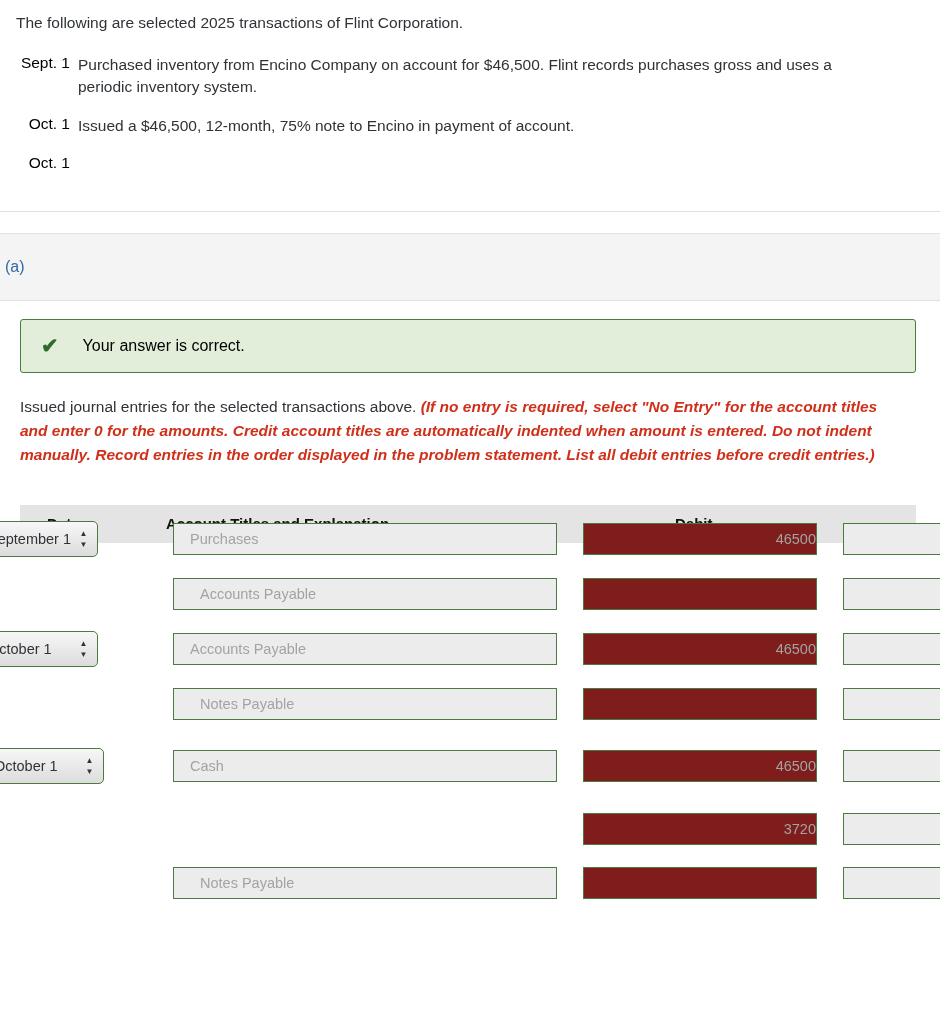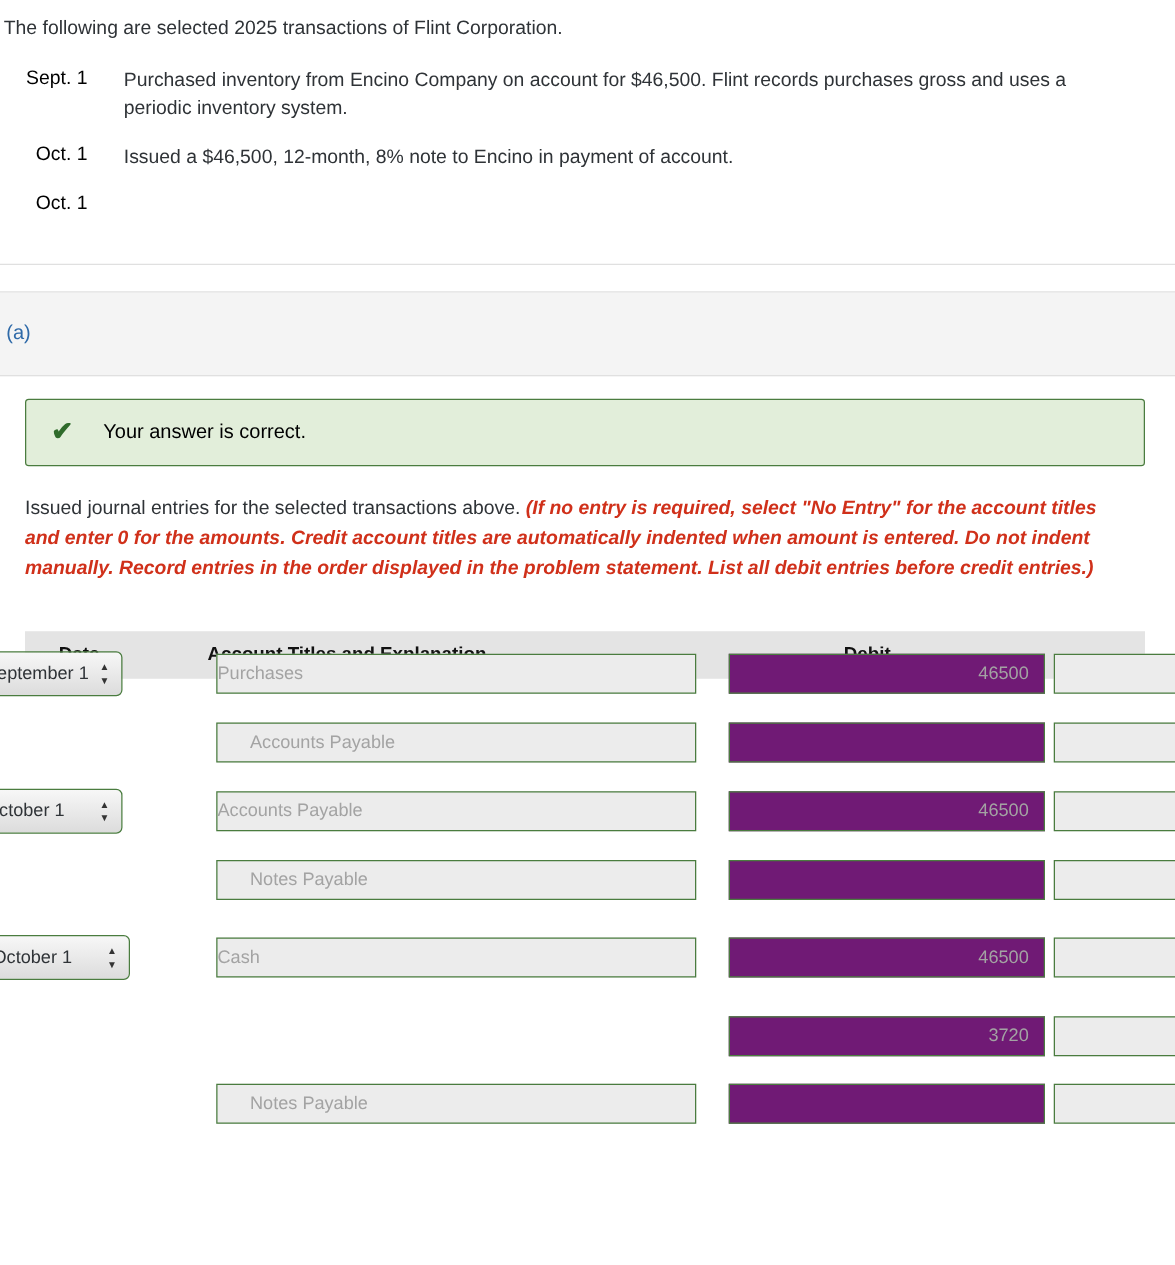--- a/index.html
+++ b/index.html
@@ -14,21 +14,21 @@
     font-family: "Liberation Sans", sans-serif;
     color: #2c3038;
     position: relative;
   }
 
   
   .intro {
     font-size: 15.5px;
     line-height: 1.35;
     color: #2f3337;
-    padding: 13px 20px 0 3px;
+    padding: 13px 20px 0 16px;
   }
 
   
   .txn-list {
     margin-top: 20px;
     padding-right: 30px;
   }
   .txn-row {
     display: flex;
     align-items: flex-start;
@@ -42,21 +42,20 @@
     color: #000000;
     padding-right: 8px;
     box-sizing: border-box;
   }
   .txn-desc {
     flex: 1 1 auto;
     font-size: 15.5px;
     line-height: 1.42;
     color: #2f3337;
     max-width: 810px;
-    margin-left: 21px;
   }
 
   
   .hr-thin {
     height: 1px;
     background: #e0e0e0;
     width: 100%;
   }
   .gray-band {
     background: #f4f4f4;
@@ -189,40 +188,39 @@
     top: 2px;
     width: 384px;
     height: 32px;
     border: 1px solid #4a7c3f;
     background: #ececec;
     box-sizing: border-box;
     font-size: 14.5px;
     color: #a3a3a3;
     display: flex;
     align-items: center;
-    padding-left: 0;
+    padding-left: 16px;
   }
   .acct-input.indent { padding-left: 26px; }
 
   
   .debit-input {
     position: absolute;
     left: 583px;
     top: 2px;
-    width: 253px;
+    width: 234px;
     height: 32px;
     border: 1px solid #4a7c3f;
-    background: #701a75;
+    background: #7f1d1d;
     box-sizing: border-box;
     font-size: 14.5px;
     color: #a3a3a3;
     display: flex;
     align-items: center;
     justify-content: flex-end;
-    padding-right: 12px;
   }
 
   
   .credit-input {
     position: absolute;
     left: 843px;
     top: 2px;
     width: 234px;
     height: 32px;
     border: 1px solid #4a7c3f;
@@ -243,21 +241,21 @@
 
   <div class="intro">The following are selected 2025 transactions of Flint Corporation.</div>
 
   <div class="txn-list">
     <div class="txn-row">
       <div class="txn-date">Sept. 1</div>
       <div class="txn-desc">Purchased inventory from Encino Company on account for $46,500. Flint records purchases gross and uses a periodic inventory system.</div>
     </div>
     <div class="txn-row">
       <div class="txn-date">Oct. 1</div>
-      <div class="txn-desc">Issued a $46,500, 12-month, 8% note to Encino in payment of account.</div>
+      <div class="txn-desc">Issued a $46,500, 12-month, 75% note to Encino in payment of account.</div>
     </div>
     <div class="txn-row">
       <div class="txn-date">Oct. 1</div>
     </div>
   </div>
 
   <div style="height:22px"></div>
   <div class="hr-thin"></div>
   <div style="height:21px"></div>
 

